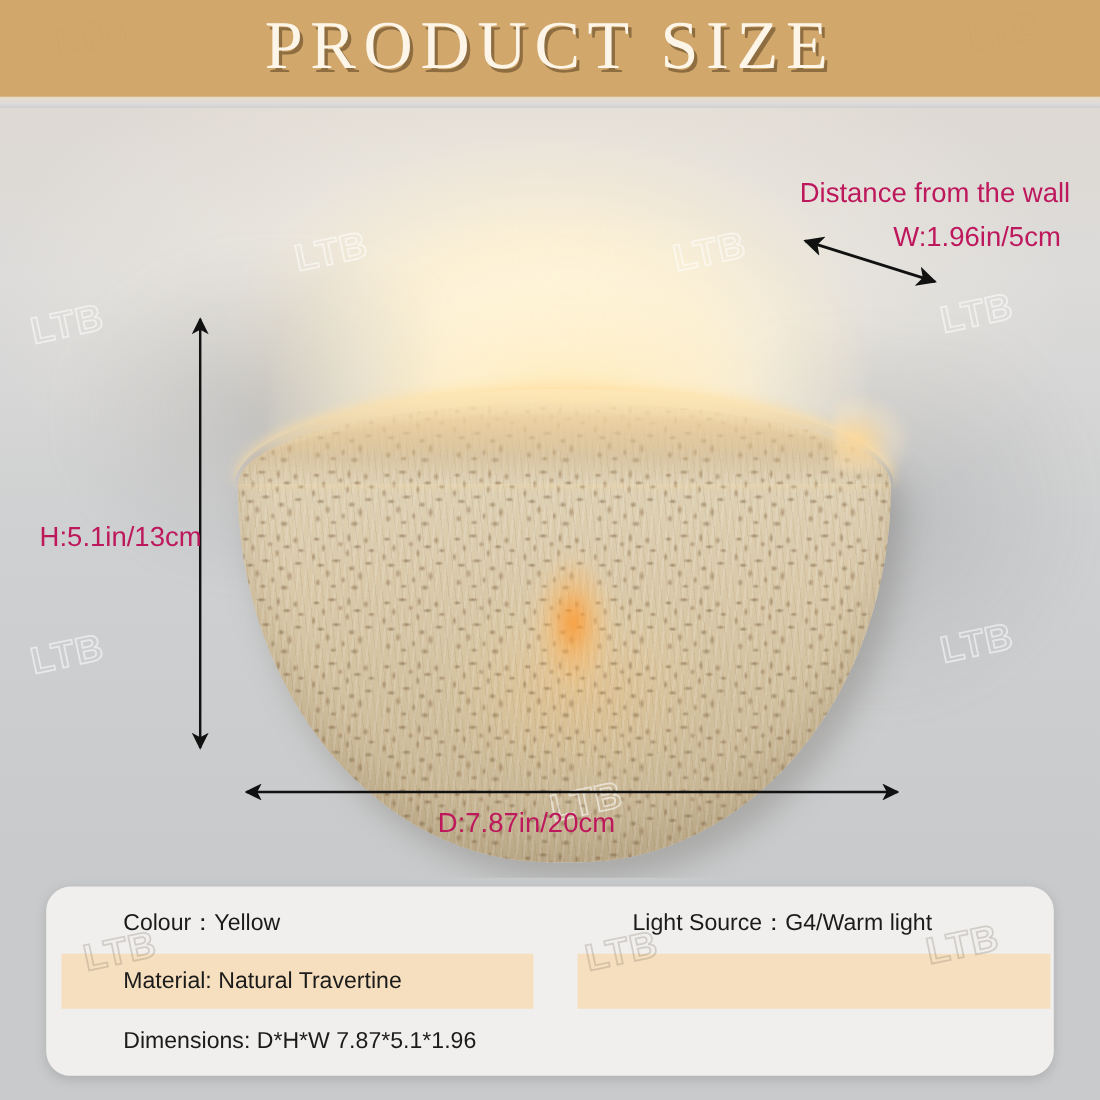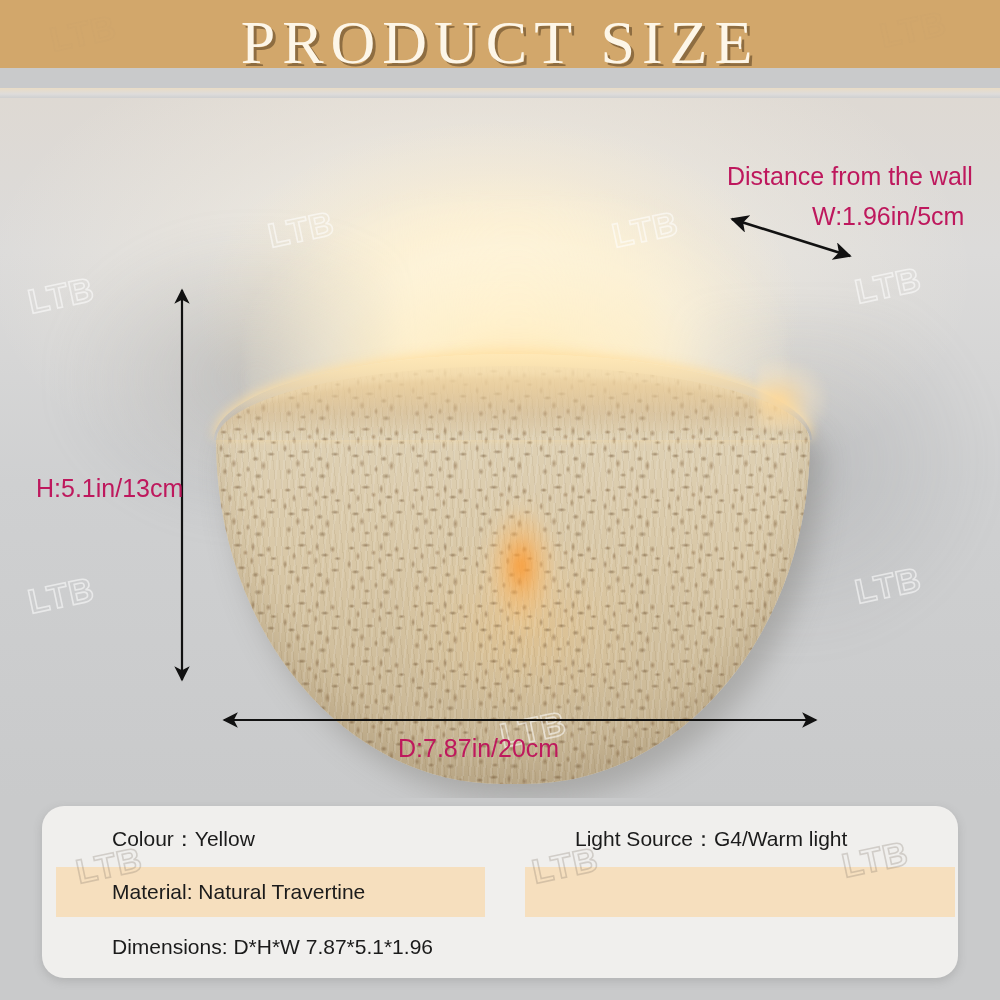--- a/index.html
+++ b/index.html
@@ -6,21 +6,21 @@
   html, body { width:1000px; height:1000px; }
   body {
     font-family: "Liberation Sans", sans-serif;
     background:#c9cacb;
     position:relative;
     overflow:hidden;
   }
 
   
   #header-banner{
-    position:absolute; left:0; top:0; width:1000px; height:68px;
+    position:absolute; left:0; top:0; width:1000px; height:88px;
     background:#d2a76b;
     overflow:hidden;
   }
   #header-banner .wm{ position:absolute; opacity:.10; }
   #banner-title{
     position:absolute; left:0; top:6px; width:1000px;
     text-align:center;
     font-family:"Liberation Serif", serif;
     font-size:62px;
     font-weight:400;

